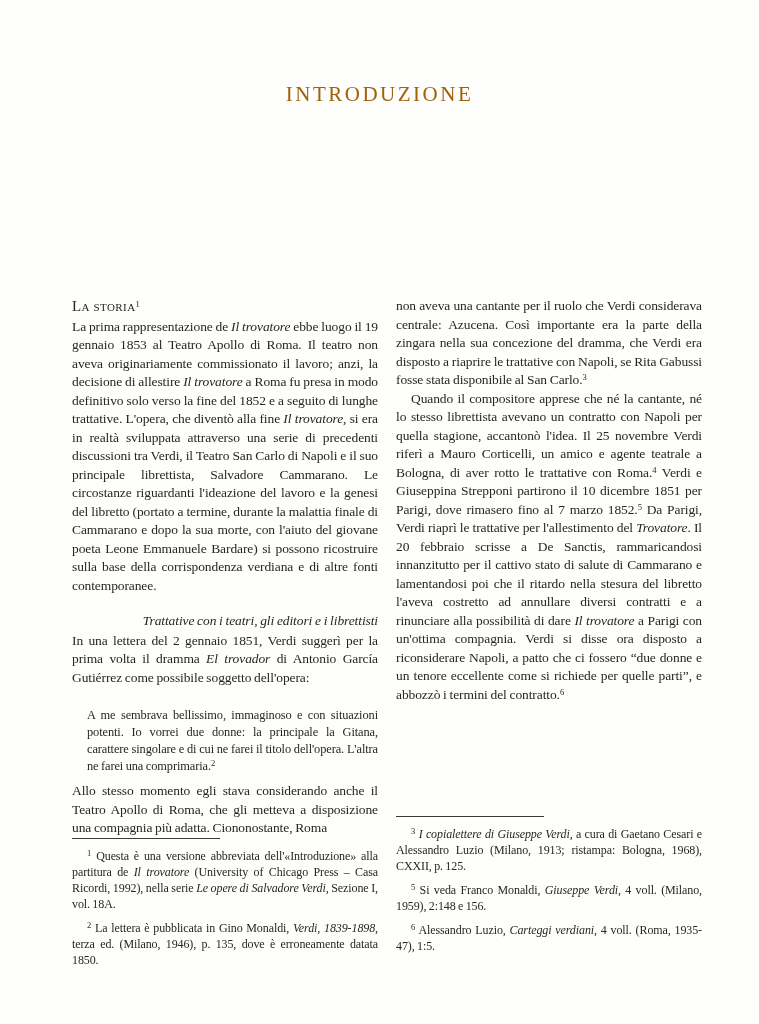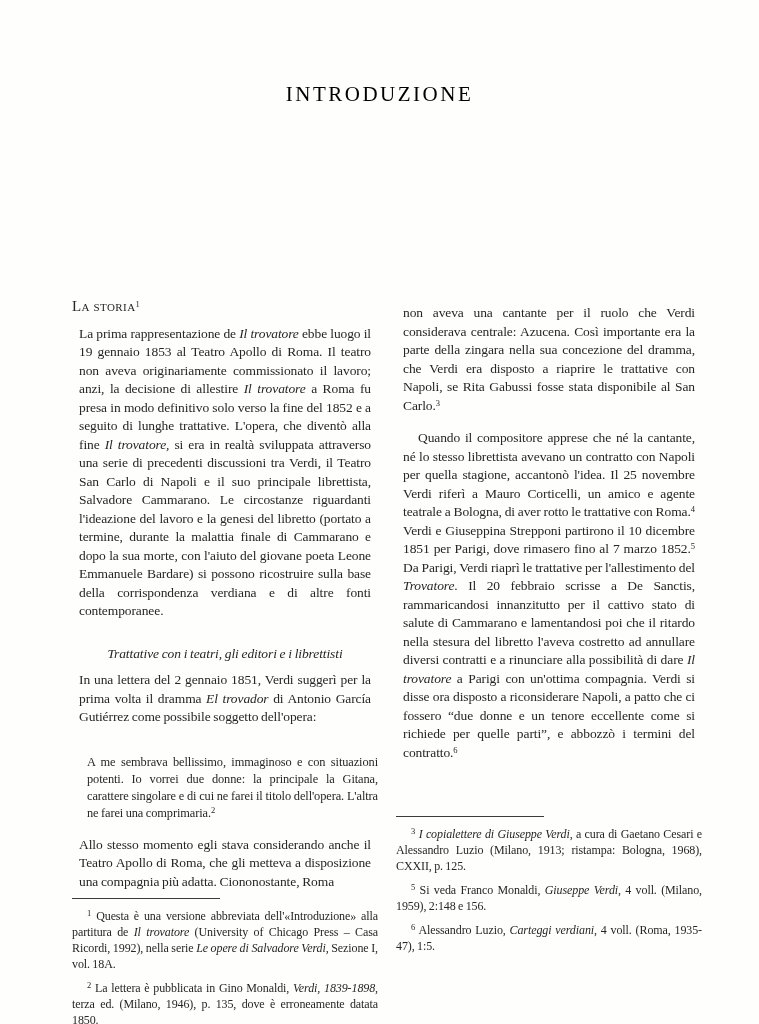--- a/index.html
+++ b/index.html
@@ -8,44 +8,44 @@
     width:759px;height:1024px;
     background:#fefefd;
     overflow:hidden;
     font-family:"Liberation Serif","DejaVu Serif",serif;
     color:#272625;
   }
   .title{
     position:absolute;top:82px;left:0;width:100%;
     margin:0;text-align:center;
     font-size:21px;font-weight:400;letter-spacing:2.5px;
-    color:#000000;
+    color:#a16207;
   }
   .columns{
     position:absolute;top:297px;left:72px;width:630px;height:661px;
     display:flex;gap:18px;
   }
   .column{
     width:306px;display:flex;flex-direction:column;
     font-size:13.5px;line-height:18.5px;
     letter-spacing:-0.1px;word-spacing:-0.5px;
     text-align:justify;
   }
   .heading{
     font-variant:small-caps;
     font-size:15px;letter-spacing:0.4px;
     text-align:left;
     margin:0 0 2px 0;
   }
-  .para{margin:7px;}
+  .para{margin:0;}
   .para.indent{text-indent:15px;}
   .subheading{
     font-style:italic;
     margin:17px 0 1px 0;
-    text-align:center;
+    text-align:right;
   }
   .quote{
     margin:20px 0 7px 15px;
     font-size:12.4px;line-height:17px;
     text-align:justify;
   }
   sup{font-size:8.5px;line-height:0;vertical-align:4px;letter-spacing:0;}
   .fn-block{margin-top:auto;}
   .fn-rule{
     width:148px;height:0;

